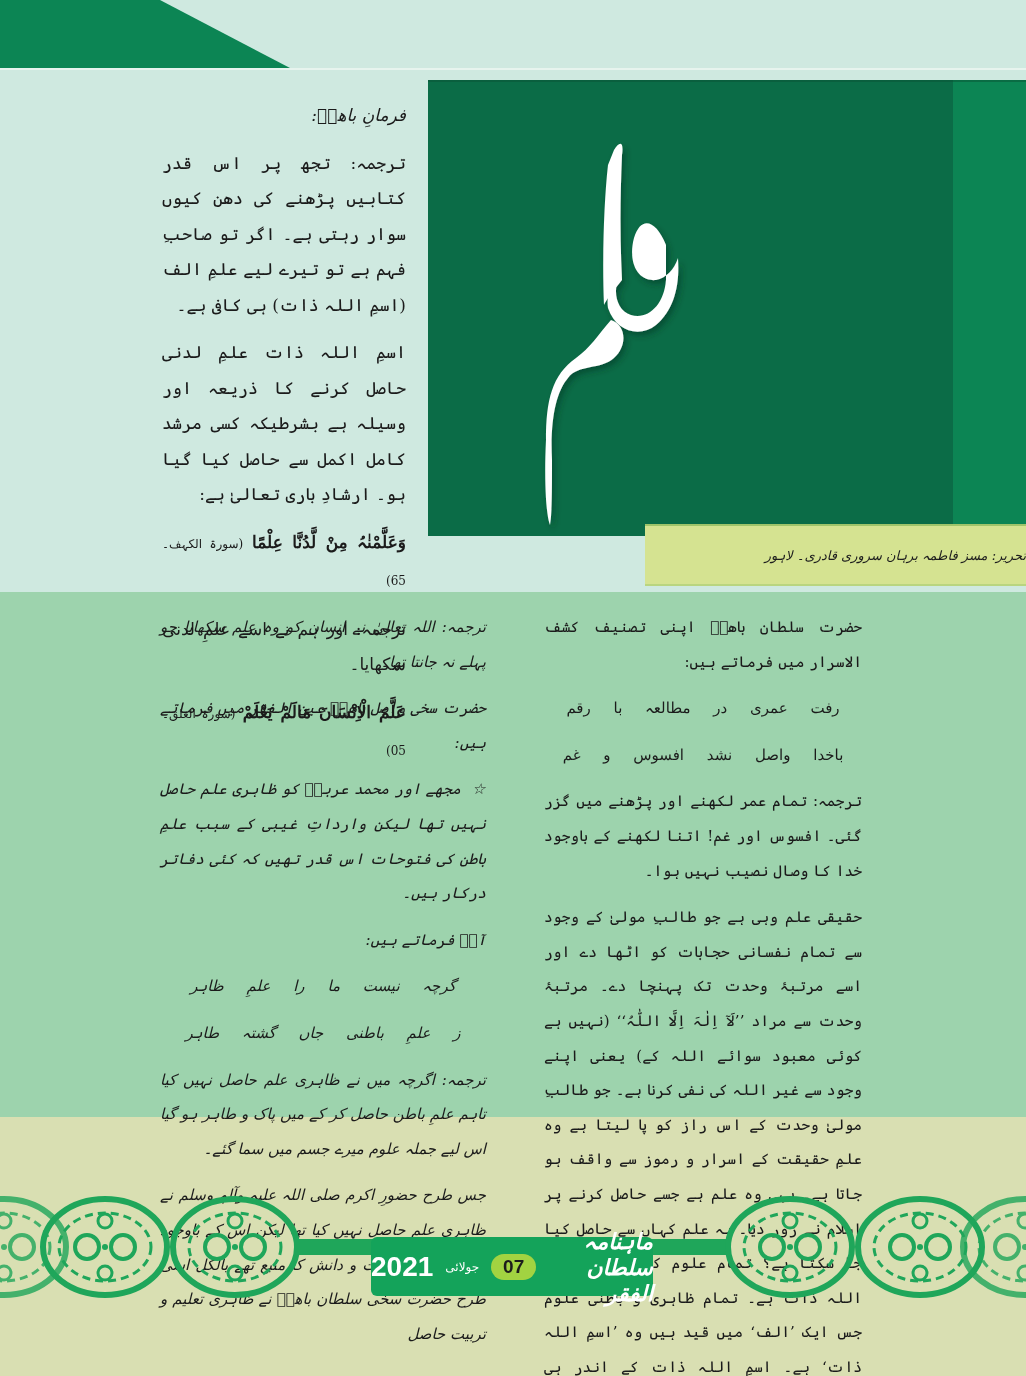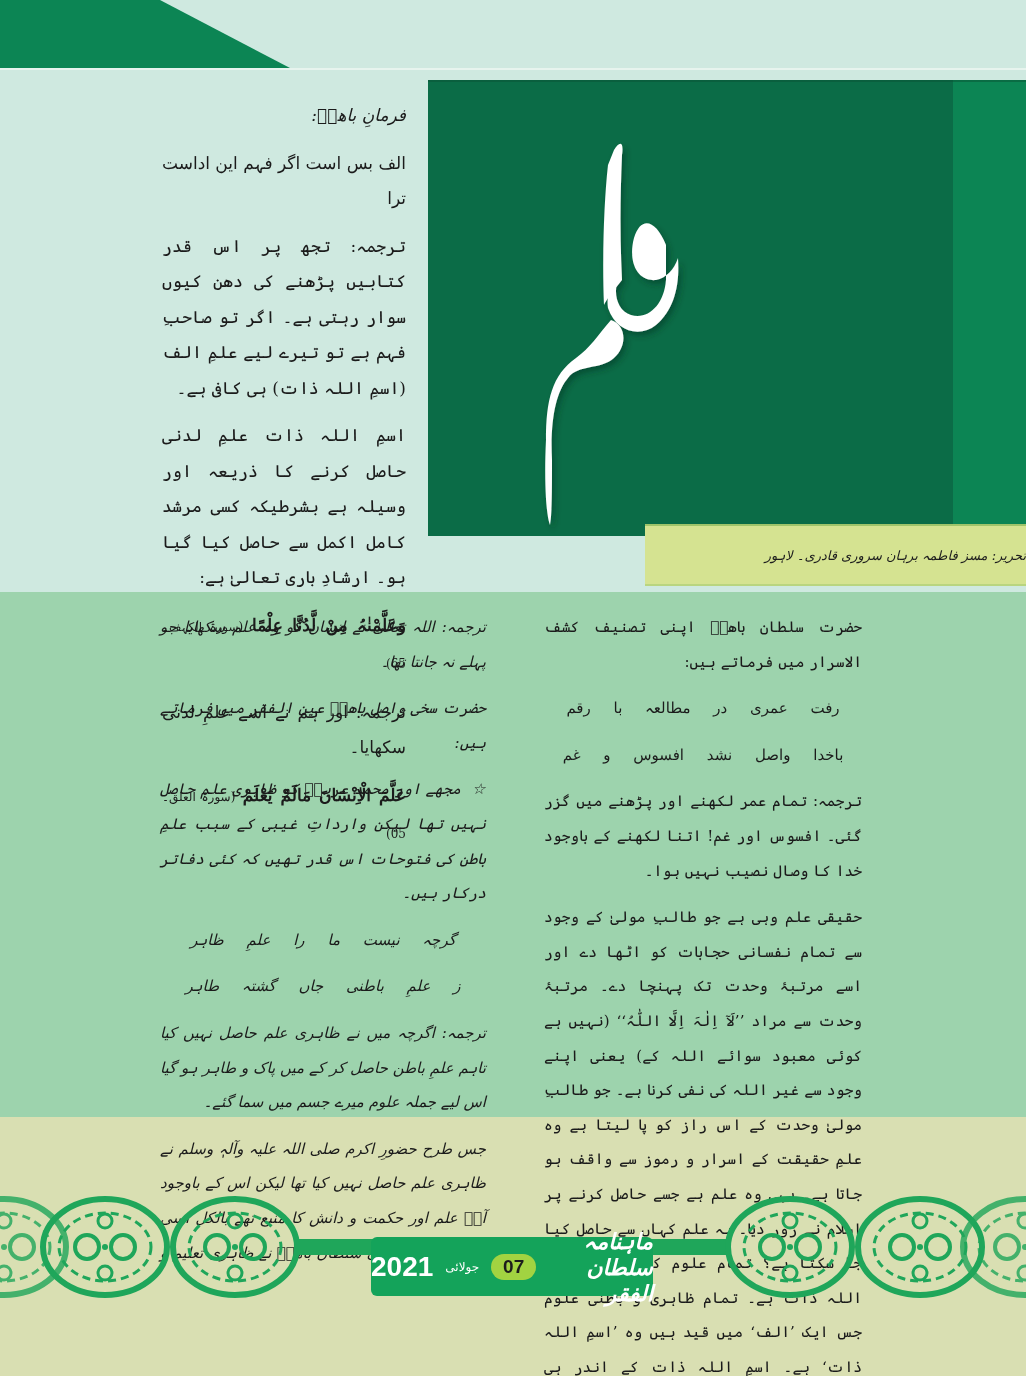--- a/index.html
+++ b/index.html
@@ -59,21 +59,20 @@
     </g>
   </svg>
 </div>
 
 <div class="byline">
   <span>تحریر: مسز فاطمہ برہان سروری قادری۔ لاہور</span>
 </div>
 
 <div class="col col-top">
   <p class="heading">فرمانِ باھوؒ:</p>
-  <p>الف بس است اگر فہم این اداست ترا</p>
   <p>ترجمہ: تجھ پر اس قدر کتابیں پڑھنے کی دھن کیوں سوار رہتی ہے۔ اگر تو صاحبِ فہم ہے تو تیرے لیے علمِ الف (اسمِ اللہ ذات) ہی کافی ہے۔</p>
   <p>اسمِ اللہ ذات علمِ لدنی حاصل کرنے کا ذریعہ اور وسیلہ ہے بشرطیکہ کسی مرشد کامل اکمل سے حاصل کیا گیا ہو۔ ارشادِ باری تعالیٰ ہے:</p>
   <p>
     <span class="arabic">وَعَلَّمْنٰہُ مِنْ لَّدُنَّا عِلْمًا</span>
     <span class="ref">(سورۃ الکہف۔65)</span>
   </p>
   <p>ترجمہ: اور ہم نے اسے علمِ لدنی سکھایا۔</p>
   <p>
     <span class="arabic">عَلَّمَ الْاِنْسَانَ مَالَمْ یَعْلَمْ</span>
     <span class="ref">(سورۃ العلق۔05)</span>
@@ -88,20 +87,21 @@
   <p>حقیقی علم وہی ہے جو طالبِ مولیٰ کے وجود سے تمام نفسانی حجابات کو اٹھا دے اور اسے مرتبۂ وحدت تک پہنچا دے۔ مرتبۂ وحدت سے مراد ’’لَآ اِلٰہَ اِلَّا اللّٰہُ‘‘ (نہیں ہے کوئی معبود سوائے اللہ کے) یعنی اپنے وجود سے غیر اللہ کی نفی کرنا ہے۔ جو طالبِ مولیٰ وحدت کے اس راز کو پا لیتا ہے وہ علمِ حقیقت کے اسرار و رموز سے واقف ہو جاتا ہے۔ یہی وہ علم ہے جسے حاصل کرنے پر اسلام نے زور دیا۔ یہ علم کہاں سے حاصل کیا جا سکتا ہے؟ تمام علوم کا سرچشمہ اسمِ اللہ ذات ہے۔ تمام ظاہری و باطنی علوم جس ایک ’الف‘ میں قید ہیں وہ ’اسمِ اللہ ذات‘ ہے۔ اسمِ اللہ ذات کے اندر ہی توریت، زبور، انجیل اور قرآنِ مجید فرقانِ حمید کا علم پوشیدہ ہے۔</p>
 </div>
 
 <div class="col col-left">
   <p>ترجمہ: اللہ تعالیٰ نے انسان کو وہ علم سکھایا جو پہلے نہ جانتا تھا۔</p>
   <p>حضرت سخی واصل باھوؒ عین الفقر میں فرماتے ہیں:</p>
   <p>
     <span class="star">☆</span>
     <span>مجھے اور محمد عربیؐ کو ظاہری علم حاصل نہیں تھا لیکن وارداتِ غیبی کے سبب علمِ باطن کی فتوحات اس قدر تھیں کہ کئی دفاتر درکار ہیں۔</span>
   </p>
+  <p>آپؒ فرماتے ہیں:</p>
   <p class="verse">گرچہ نیست ما را علمِ ظاہر</p>
   <p class="verse">ز علمِ باطنی جاں گشتہ طاہر</p>
   <p>ترجمہ: اگرچہ میں نے ظاہری علم حاصل نہیں کیا تاہم علمِ باطن حاصل کر کے میں پاک و طاہر ہو گیا اس لیے جملہ علوم میرے جسم میں سما گئے۔</p>
   <p>جس طرح حضورِ اکرم صلی اللہ علیہ وآلہٖ وسلم نے ظاہری علم حاصل نہیں کیا تھا لیکن اس کے باوجود آپؐ علم اور حکمت و دانش کا منبع تھے بالکل اسی طرح حضرت سخی سلطان باھوؒ نے ظاہری تعلیم و تربیت حاصل</p>
 </div>
 
 <svg class="footer" viewBox="0 0 1026 120">
   <defs>
     <g id="orn">
       <ellipse cx="0" cy="0" rx="62" ry="48" fill="none" stroke="#1fa65a" stroke-width="6"></ellipse>

